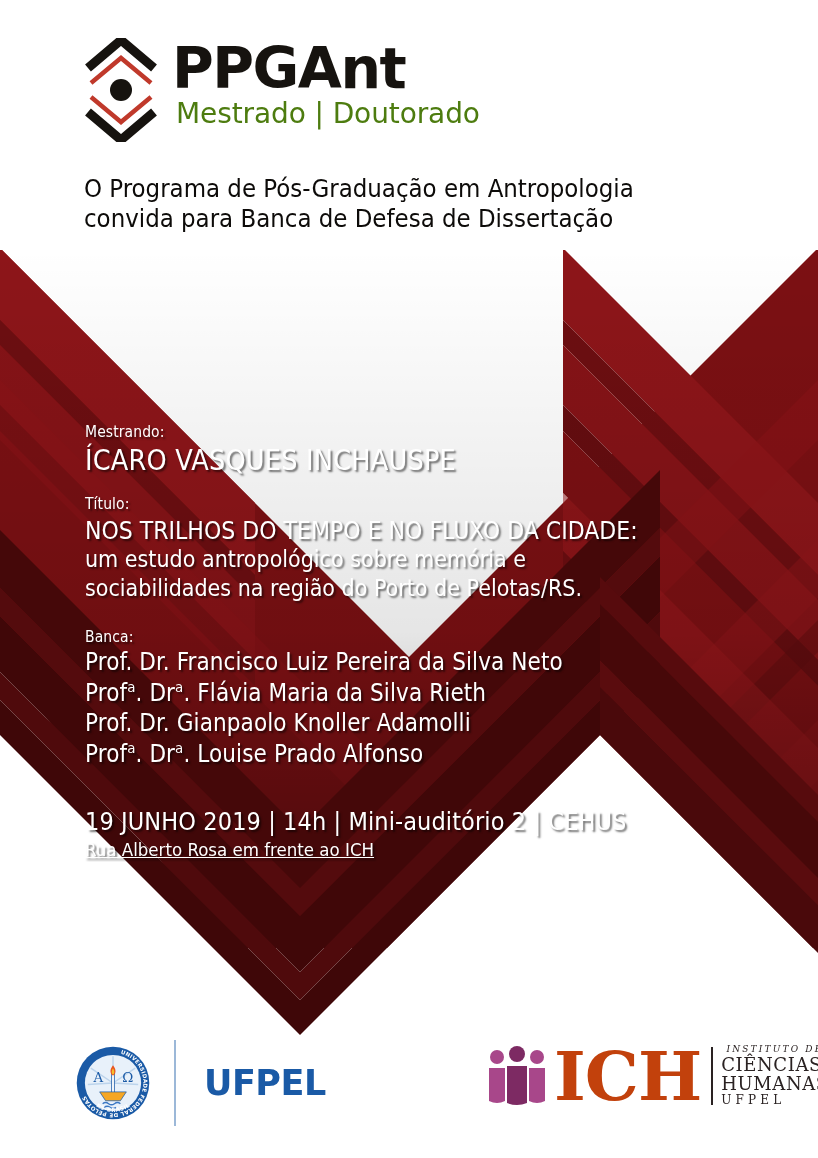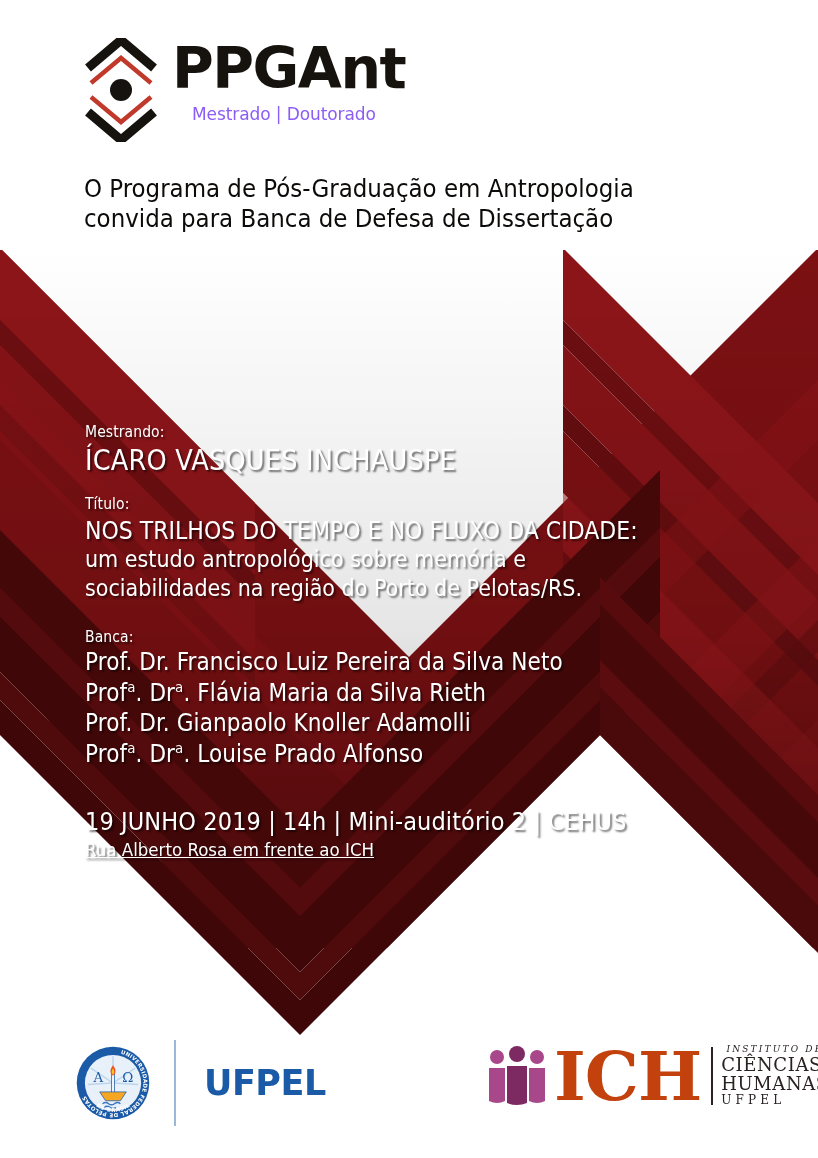--- a/index.html
+++ b/index.html
@@ -22,22 +22,22 @@
   }
   .logo-mark{ width:74px; height:104px; display:block; }
   .logo-wordmark{ margin-left:14px; padding-top:2px; }
   .logo-title{
     font-family:"DejaVu Sans", sans-serif;
     font-size:57px; font-weight:bold; color:#16130f;
     letter-spacing:-1.5px; line-height:56px;
   }
   .logo-sub{
     font-family:"DejaVu Sans", sans-serif;
-    font-size:17px; color:#8b5cf6; line-height:24px;
-    margin-top:6px; margin-left:20px; letter-spacing:-0.1px;
+    font-size:28px; color:#4d7c0f; line-height:24px;
+    margin-top:6px; margin-left:4px; letter-spacing:-0.1px;
   }
   .header-invite{
     position:absolute; left:84px; top:173px;
     font-family:"DejaVu Sans Condensed","DejaVu Sans", sans-serif;
     font-size:25.5px; color:#0d0b09; line-height:30px;
     font-stretch:condensed;
     white-space:pre-line;
   }
 
   

